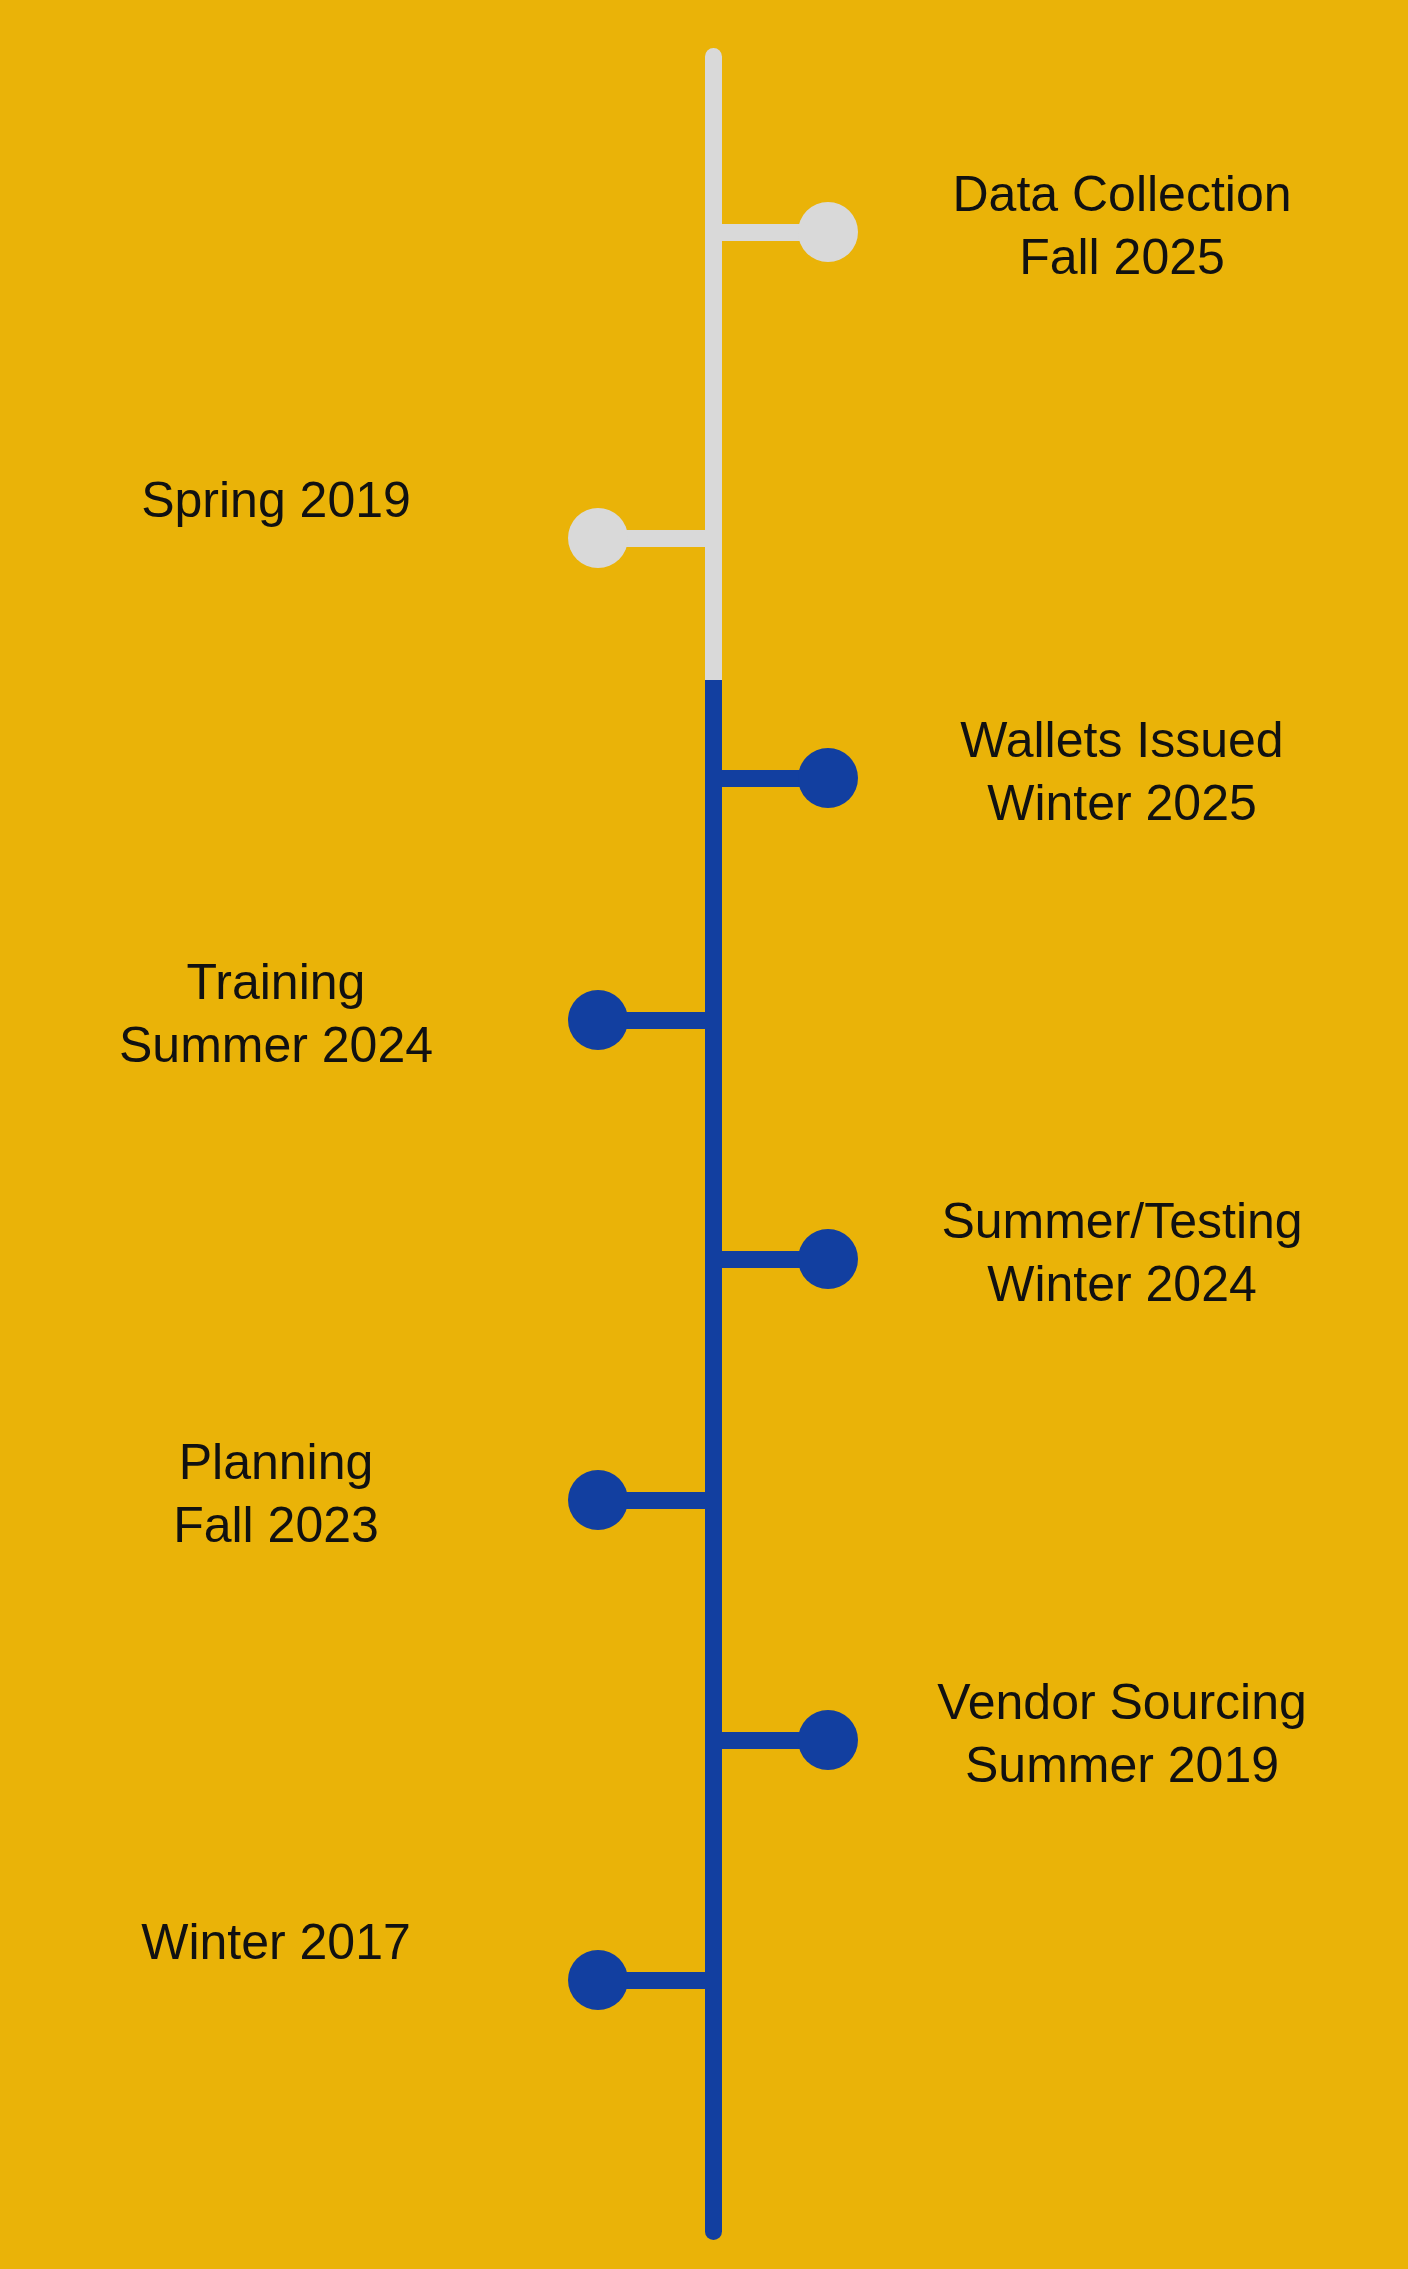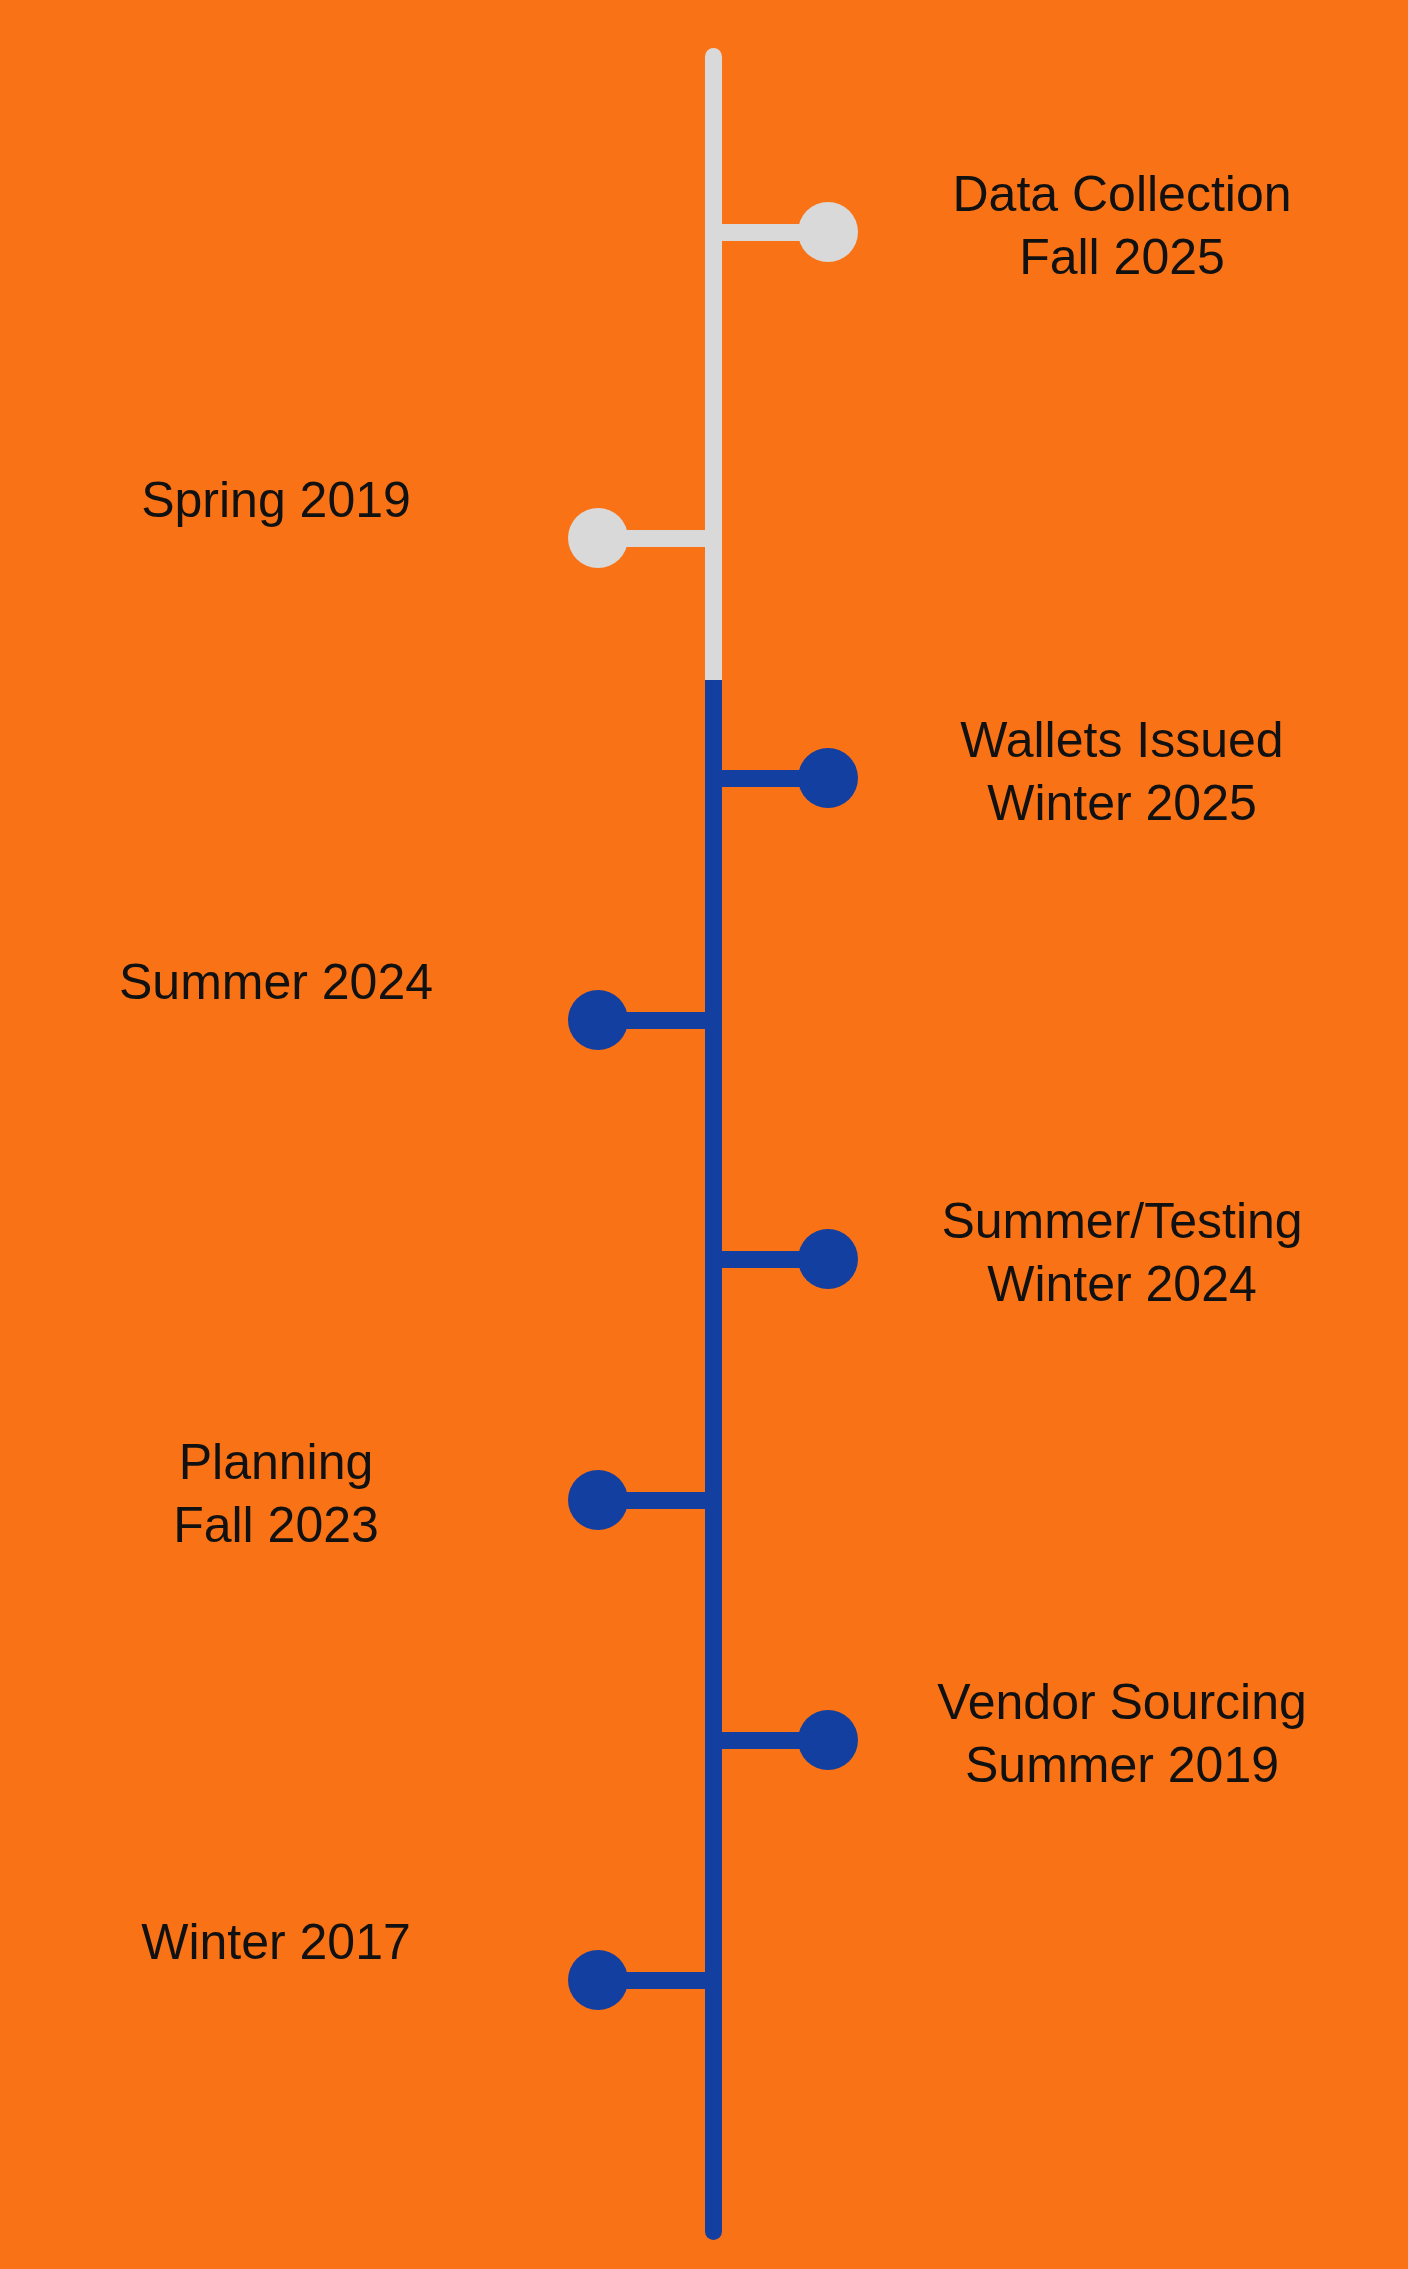--- a/index.html
+++ b/index.html
@@ -8,21 +8,21 @@
     padding: 0;
     background: #ffffff;
   }
   body {
     font-family: "Liberation Sans", "DejaVu Sans", sans-serif;
   }
   #timeline-canvas {
     position: relative;
     width: 1408px;
     height: 2269px;
-    background: #f97316;
+    background: #eab308;
     overflow: hidden;
   }
 
   
   .spine-seg {
     position: absolute;
     width: 17px;
     left: 705px;
   }
   .spine-seg.past {
@@ -131,20 +131,21 @@
         <div class="node right-side blue"></div>
         <div class="label right-label">
           <span class="line">Wallets Issued</span>
           <span class="line">Winter 2025</span>
         </div>
       </div>
       <div class="milestone" style="top: 1020px;">
         <div class="branch to-left blue"></div>
         <div class="node left-side blue"></div>
         <div class="label left-label">
+          <span class="line">Training</span>
           <span class="line">Summer 2024</span>
         </div>
       </div>
       <div class="milestone" style="top: 1259px;">
         <div class="branch to-right blue"></div>
         <div class="node right-side blue"></div>
         <div class="label right-label">
           <span class="line">Summer/Testing</span>
           <span class="line">Winter 2024</span>
         </div>

